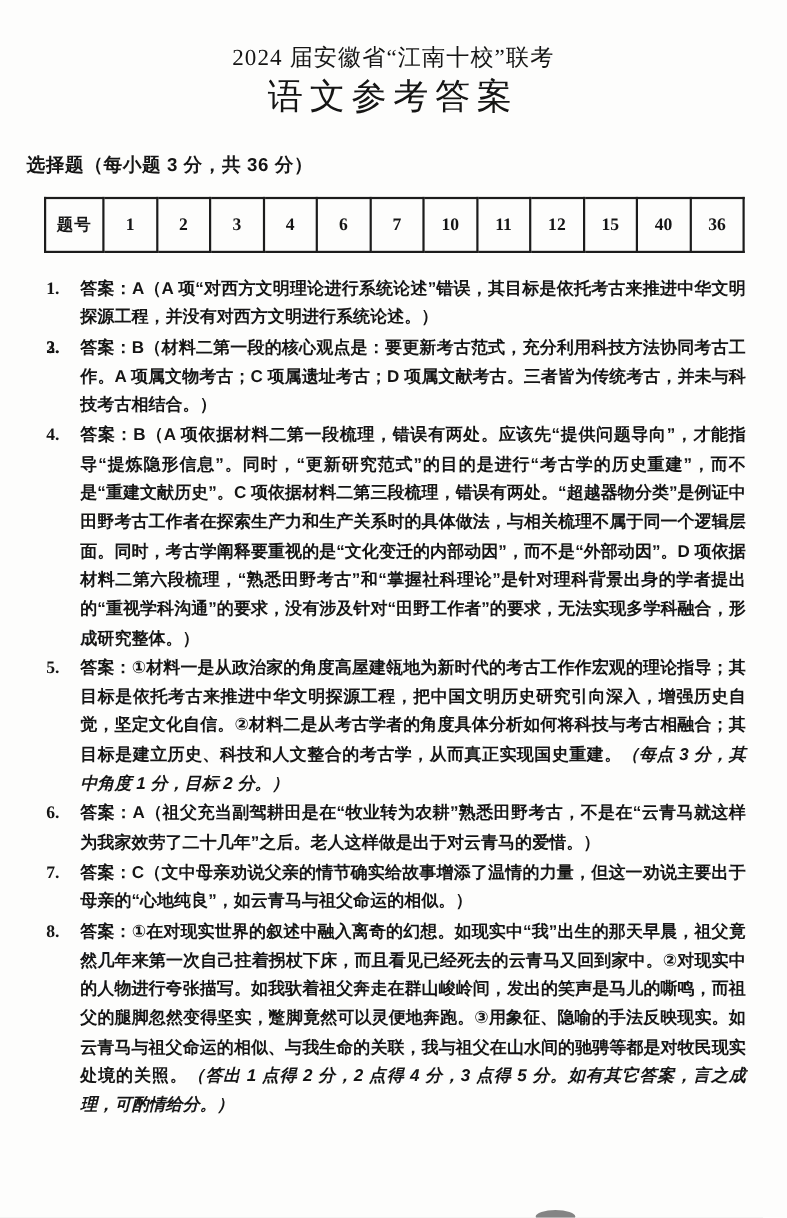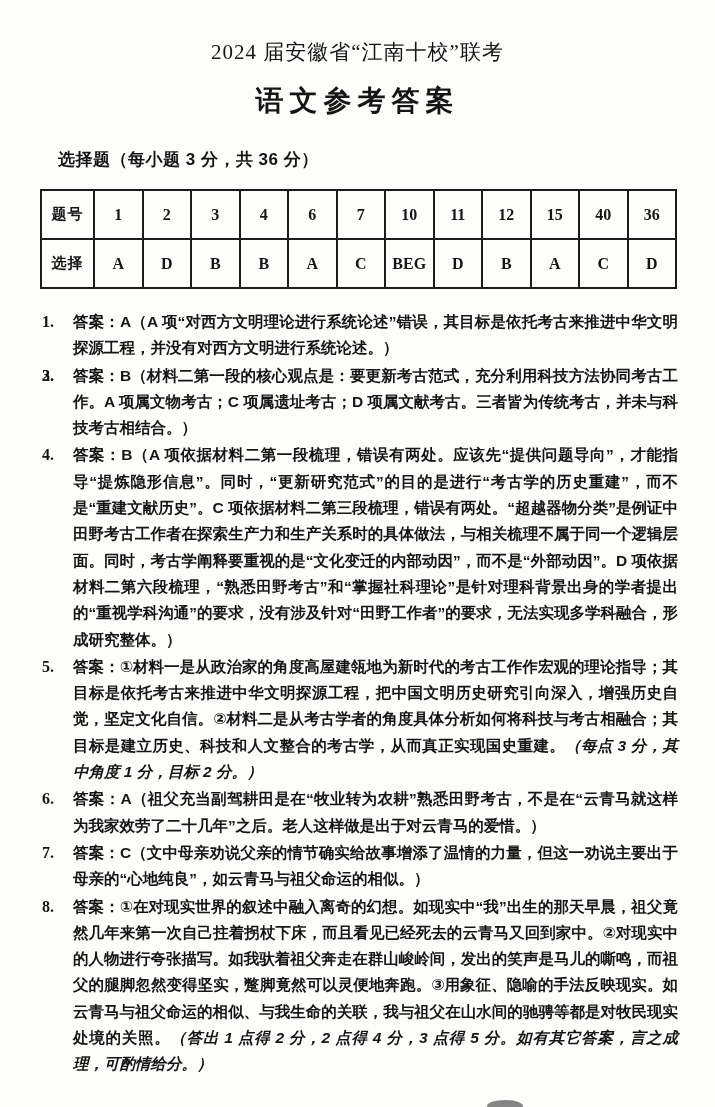--- a/index.html
+++ b/index.html
@@ -15,27 +15,26 @@
     overflow: hidden;
   }
   .header { text-align: center; padding-top: 38px; }
   .title1 {
     font-size: 21px;
     font-weight: 400;
     letter-spacing: 1px;
     font-family: "Liberation Serif", "DejaVu Serif", serif;
   }
   .title2 {
-    margin-top: 16px;
-    font-size: 28px;
-    font-weight: 700;
+    font-size: 32px;
+    font-weight: 400;
     letter-spacing: 6px;
   }
   .section-heading {
-    margin: 28px 0 0 58px;
+    margin: 28px 0 0 24px;
     font-size: 17px;
     font-weight: 700;
     letter-spacing: 0.5px;
   }
   table.answers {
     border-collapse: collapse;
     margin: 18px 16px 0 40px;
     table-layout: fixed;
     width: 637px;
   }
@@ -106,35 +105,20 @@
         <td>4</td>
         <td>6</td>
         <td>7</td>
         <td>10</td>
         <td>11</td>
         <td>12</td>
         <td>15</td>
         <td>40</td>
         <td>36</td>
       </tr>
-      <tr>
-        <td class="rowhead">选择</td>
-        <td>A</td>
-        <td>D</td>
-        <td>B</td>
-        <td>B</td>
-        <td>A</td>
-        <td>C</td>
-        <td>BEG</td>
-        <td>D</td>
-        <td>B</td>
-        <td>A</td>
-        <td>C</td>
-        <td>D</td>
-      </tr>
     </tbody>
   </table>
 
   <ol class="items">
     <li class="item">
       <span class="num">1.</span><span>答案：A（A 项“对西方文明理论进行系统论述”错误，其目标是依托考古来推进中华文明探源工程，并没有对西方文明进行系统论述。）</span>
     </li>
     <li class="item">
       <span class="num">2.</span>
     </li>

